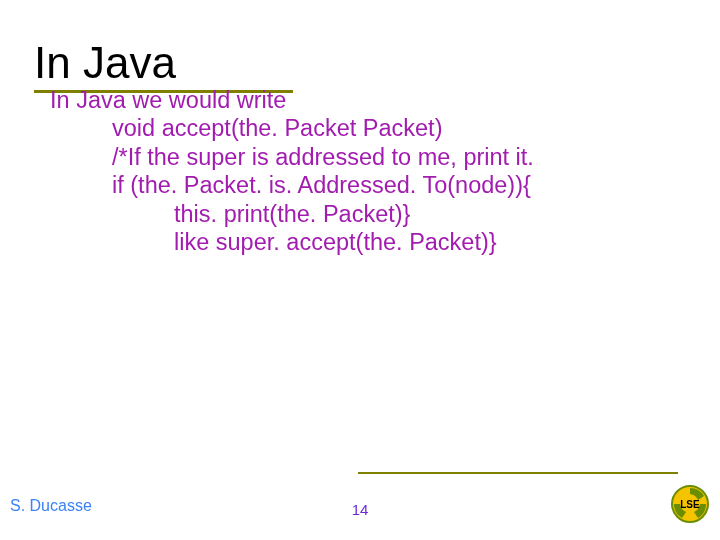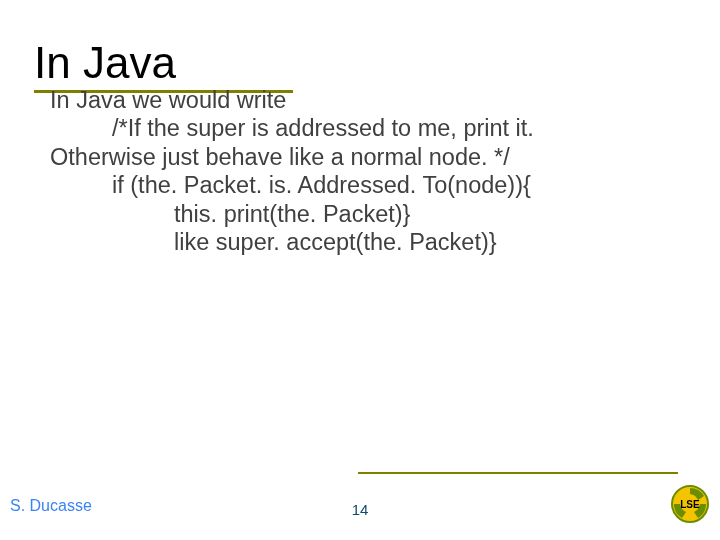--- a/index.html
+++ b/index.html
@@ -28,21 +28,21 @@
     background: #808000;
     margin-top: 2px;
   }
   .body-text {
     position: absolute;
     top: 86px;
     left: 50px;
     width: 620px;
     font-size: 23.5px;
     line-height: 1.21;
-    color: #404040;
+    color: #a21caf;
   }
   .indent1 { padding-left: 62px; }
   .indent2 { padding-left: 124px; }
   .footer-line {
     position: absolute;
     bottom: 66px;
     right: 42px;
     width: 320px;
     height: 2px;
     background: #808000;
@@ -53,43 +53,43 @@
     left: 10px;
     font-size: 16px;
     color: #3b82f6;
   }
   .pagenum {
     position: absolute;
     bottom: 22px;
     left: 50%;
     transform: translateX(-50%);
     font-size: 15px;
-    color: #0c4a6e;
+    color: #6d28d9;
   }
   .logo {
     position: absolute;
     bottom: 14px;
     right: 8px;
     width: 44px;
     height: 44px;
   }
   .logo svg { width: 100%; height: 100%; display: block; }
 </style>
 </head>
 <body>
 
 <div class="title-wrap">
   <div class="title">In Java</div>
   <div class="title-underline"></div>
 </div>
 
 <div class="body-text">
   <div>In Java we would write</div>
+  <div class="indent1">void accept(the. Packet Packet)</div>
   <div class="indent1">/*If the super is addressed to me, print it.</div>
-  <div>Otherwise just behave like a normal node. */</div>
   <div class="indent1">if (the. Packet. is. Addressed. To(node)){</div>
   <div class="indent2">this. print(the. Packet)}</div>
   <div class="indent2">like super. accept(the. Packet)}</div>
 </div>
 
 <div class="footer-line"></div>
 
 <div class="author">S. Ducasse</div>
 <div class="pagenum">14</div>
 

